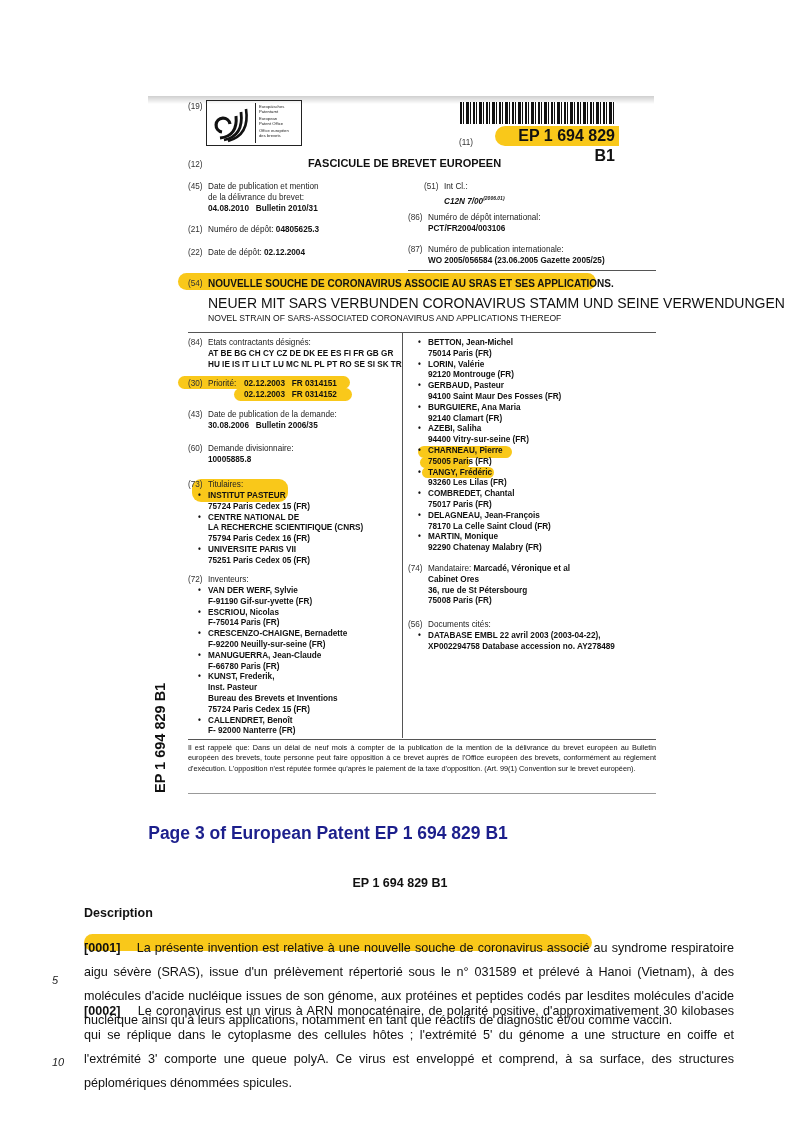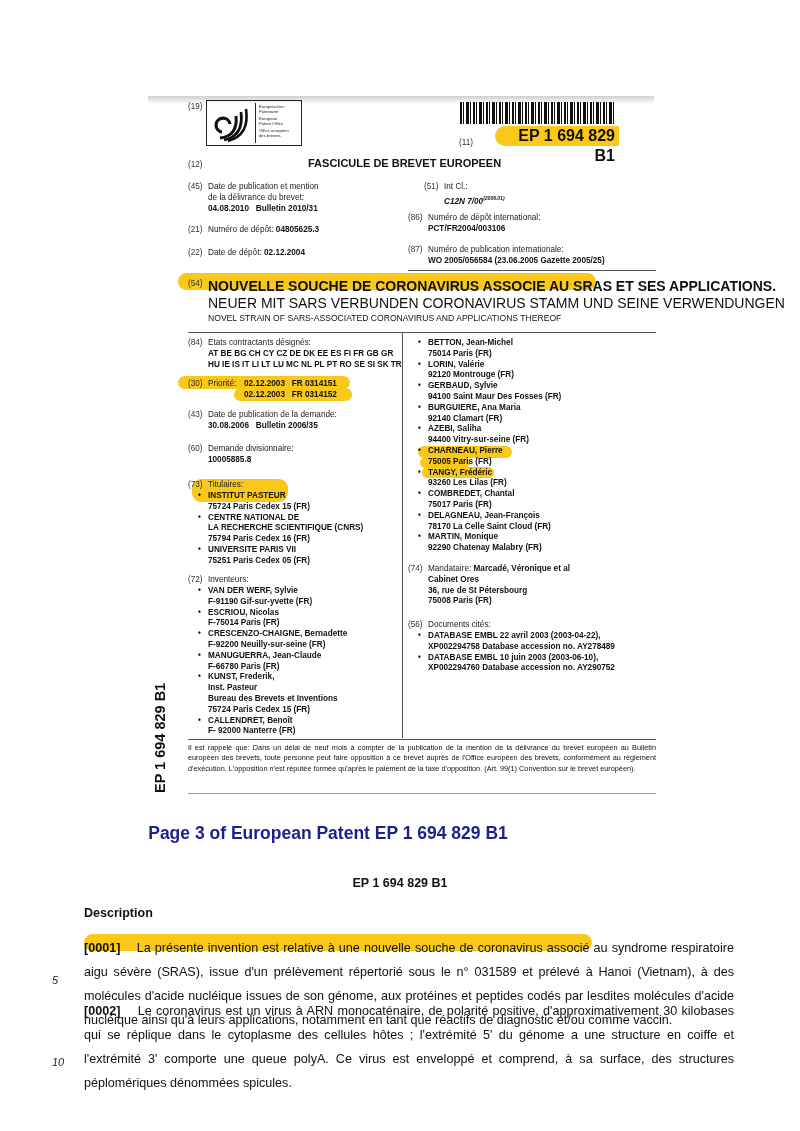--- a/index.html
+++ b/index.html
@@ -102,21 +102,21 @@
     <div class="lbl">Numéro de publication internationale:</div>
     <div class="b">WO 2005/056584 (23.06.2005 Gazette 2005/25)</div>
   </div>
 </div>
 
 <div class="abs hr" style="left:408px;top:270px;width:248px;"></div>
 
 <div class="abs hl" style="left:178px;top:273px;width:418px;height:17px;"></div>
 <div class="abs" style="left:188px;top:278px;white-space:nowrap;font-size:8.4px;">
   <span class="num">(54)</span>
-  <span class="b" style="position:absolute;left:20px;top:0;font-size:14px;">NOUVELLE SOUCHE DE CORONAVIRUS ASSOCIE AU SRAS ET SES APPLICATIONS.</span>
+  <span class="b" style="position:absolute;left:20px;top:0;font-size:10px;">NOUVELLE SOUCHE DE CORONAVIRUS ASSOCIE AU SRAS ET SES APPLICATIONS.</span>
 </div>
 <div class="abs" style="left:208px;top:295px;font-size:14px;white-space:nowrap;">NEUER MIT SARS VERBUNDEN CORONAVIRUS STAMM UND SEINE VERWENDUNGEN</div>
 <div class="abs" style="left:208px;top:313px;font-size:8.6px;white-space:nowrap;">NOVEL STRAIN OF SARS-ASSOCIATED CORONAVIRUS AND APPLICATIONS THEREOF</div>
 
 <div class="abs hr" style="left:188px;top:332px;width:468px;"></div>
 <div class="abs vr" style="left:402px;top:333px;height:405px;"></div>
 
 <div class="abs line" style="left:188px;top:338px;white-space:nowrap;">
   <span class="num">(84)</span>
   <div style="position:absolute;left:20px;top:0;">
@@ -215,21 +215,21 @@
 <ul class="abs bul line b" style="left:418px;top:338px;white-space:nowrap;">
   <li>
       <div>BETTON, Jean-Michel</div>
       <div>75014 Paris (FR)</div>
     </li>
   <li>
       <div>LORIN, Valérie</div>
       <div>92120 Montrouge (FR)</div>
     </li>
   <li>
-      <div>GERBAUD, Sylvie</div>
+      <div>GERBAUD, Pasteur</div>
       <div>94100 Saint Maur Des Fosses (FR)</div>
     </li>
   <li>
       <div>BURGUIERE, Ana Maria</div>
       <div>92140 Clamart (FR)</div>
     </li>
   <li>
       <div>AZEBI, Saliha</div>
       <div>94400 Vitry-sur-seine (FR)</div>
     </li>
@@ -267,24 +267,20 @@
 
 <div class="abs line" style="left:408px;top:620px;white-space:nowrap;">
   <span class="num">(56)</span>
   <span class="lbl" style="position:absolute;left:20px;">Documents cités:</span>
 </div>
 <ul class="abs bul line b" style="left:418px;top:631px;white-space:nowrap;">
   <li>
       <div>DATABASE EMBL 22 avril 2003 (2003-04-22),</div>
       <div>XP002294758 Database accession no. AY278489</div>
     </li>
-  <li>
-      <div>DATABASE EMBL 10 juin 2003 (2003-06-10),</div>
-      <div>XP002294760 Database accession no. AY290752</div>
-    </li>
 </ul>
 
 <div class="abs hr" style="left:188px;top:739px;width:468px;"></div>
 
 <div class="abs" style="left:188px;top:743px;width:468px;font-size:7.3px;line-height:10.3px;text-align:justify;">Il est rappelé que: Dans un délai de neuf mois à compter de la publication de la mention de la délivrance du brevet européen au Bulletin européen des brevets, toute personne peut faire opposition à ce brevet auprès de l'Office européen des brevets, conformément au règlement d'exécution. L'opposition n'est réputée formée qu'après le paiement de la taxe d'opposition. (Art. 99(1) Convention sur le brevet européen).</div>
 
 <div class="abs hr" style="left:188px;top:793px;width:468px;background:#999;"></div>
 
 <div class="abs vert">
     <span>EP 1 694 829 B1</span>

